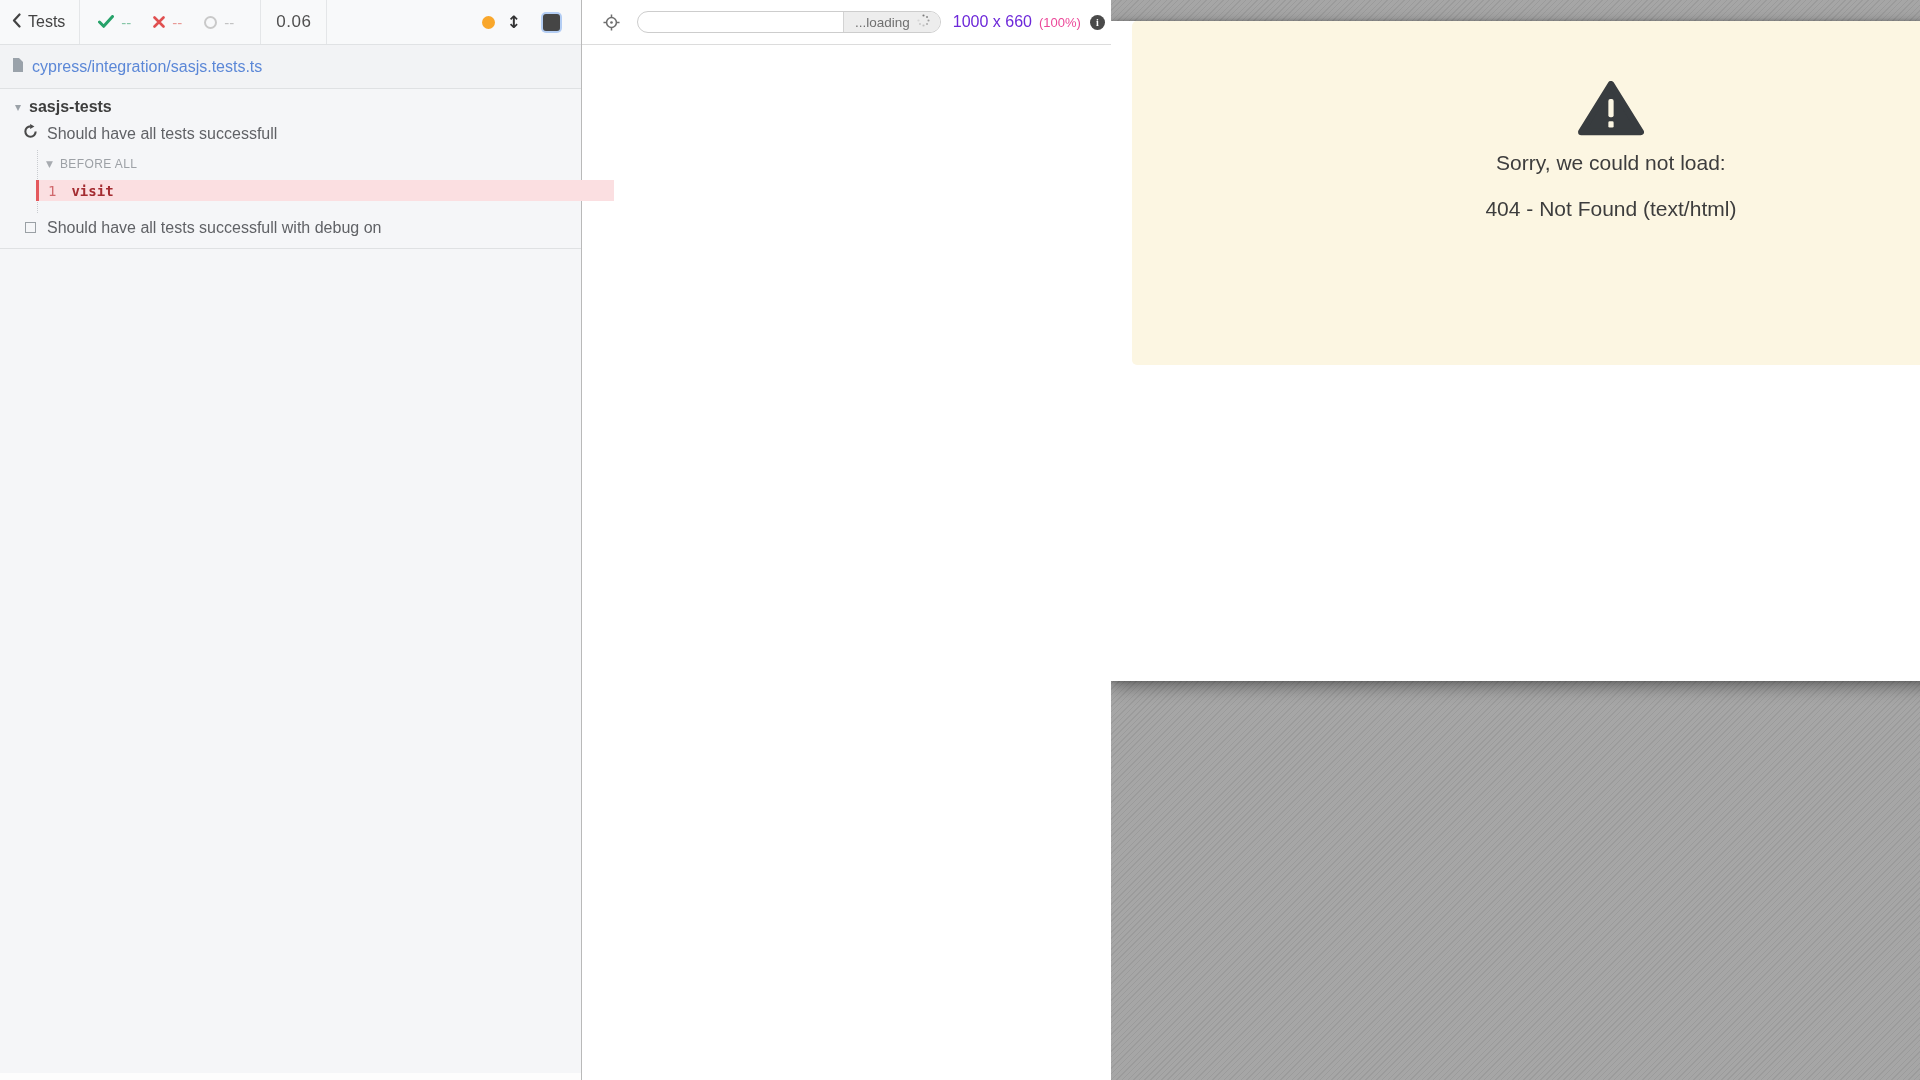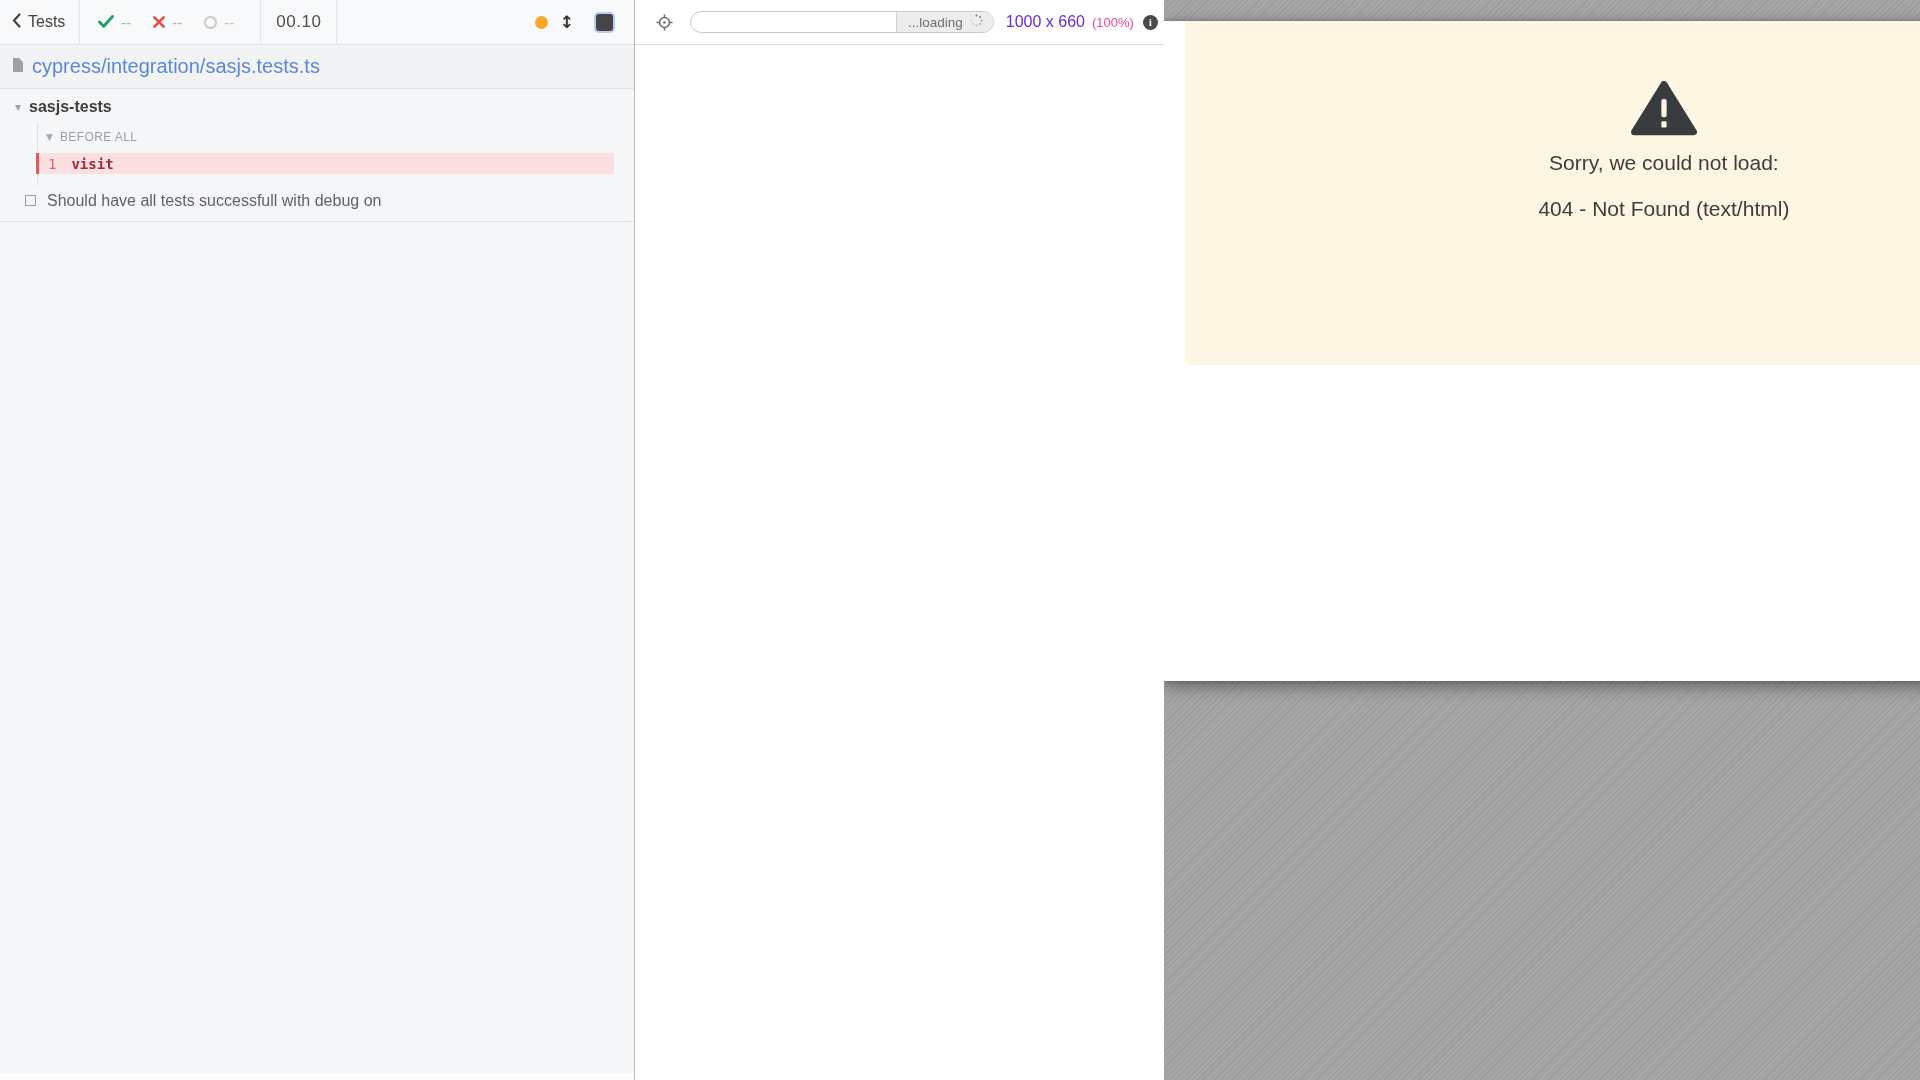--- a/index.html
+++ b/index.html
@@ -6,21 +6,21 @@
   html,body { margin:0; padding:0; }
   body {
     width:1920px; height:1080px; overflow:hidden;
     font-family:"Liberation Sans", sans-serif;
     -webkit-font-smoothing:antialiased;
   }
   .app { display:flex; width:1920px; height:1080px; }
 
   
   .reporter {
-    width:635px; flex:none; position:relative;
+    width:582px; flex:none; position:relative;
     background:#f5f6f8; border-right:1px solid #b9b9b9;
     display:flex; flex-direction:column;
   }
   .rep-header {
     height:45px; flex:none; background:#f8f9fa;
     border-bottom:1px solid #e0e2e4;
     display:flex; align-items:stretch;
   }
   .rep-back {
     display:flex; align-items:center; gap:7px;
@@ -50,21 +50,21 @@
   .stop-btn {
     width:17px; height:17px; margin-left:10px; background:#454545; border:none;
     border-radius:3px; box-shadow:0 0 0 2px #b3cdf3; cursor:pointer; padding:0;
   }
 
   .spec-row {
     height:44px; flex:none; background:#f2f3f5;
     border-bottom:1px solid #dfe1e3;
     display:flex; align-items:center; gap:9px; padding-left:12px;
   }
-  .spec-link { color:#5b87d7; font-size:20px; text-decoration:none; cursor:pointer; }
+  .spec-link { color:#5b87d7; font-size:16px; text-decoration:none; cursor:pointer; }
 
   .tests-list { border-bottom:1px solid #dfe1e3; padding:4px 0 8px 0; }
   .suite { padding:2px 0 0 15px; }
   .suite-header { display:flex; align-items:center; gap:8px; height:24px; cursor:pointer; }
   .caret { color:#9ba2a8; font-size:12px; line-height:1; font-family:"DejaVu Sans", sans-serif; }
   .suite-title { color:#3e3e3e; font-size:16px; font-weight:600; }
 
   .test-row { display:flex; align-items:center; gap:9px; height:25px; margin:2px 0 0 8px; cursor:pointer; }
   .test-title { color:#606266; font-size:16px; }
   .square-state {
@@ -168,21 +168,21 @@
               </svg>
           </span>
           <span>--</span>
         </span>
         <span class="stat stat-pending">
           <span class="pending-circle"></span>
           <span>--</span>
         </span>
       </div>
 
-      <div class="rep-timer">00.10</div>
+      <div class="rep-timer">0.06</div>
 
       <div class="rep-controls">
         <span class="yellow-dot"></span>
         <span class="updown">↕</span>
         <button class="stop-btn"></button>
       </div>
     </div>
 
     <div class="spec-row">
       <span>
@@ -193,20 +193,29 @@
       <a class="spec-link">cypress/integration/sasjs.tests.ts</a>
     </div>
 
     <div class="tests-list">
       <div class="suite">
         <div class="suite-header">
           <span class="caret">▾</span>
           <span class="suite-title">sasjs-tests</span>
         </div>
 
+        <div class="test-row">
+          <span>
+            <svg width="15" height="15" viewBox="0 0 16 16">
+              <path d="M13.5 8 A5.5 5.5 0 1 1 8 2.5" fill="none" stroke="#4a4a4a" stroke-width="2.2"></path>
+              <polygon points="7.6,0 7.6,5.3 12.2,2.6" fill="#4a4a4a"></polygon>
+            </svg>
+          </span>
+          <span class="test-title">Should have all tests successfull</span>
+        </div>
 
         <div class="hook-block">
           <div class="hook-header">
             <span class="hook-caret">▼</span>
             <span class="hook-label">BEFORE ALL</span>
           </div>
           <div class="command-row">
             <span class="cmd-number">1</span>
             <span class="cmd-name">visit</span>
           </div>

